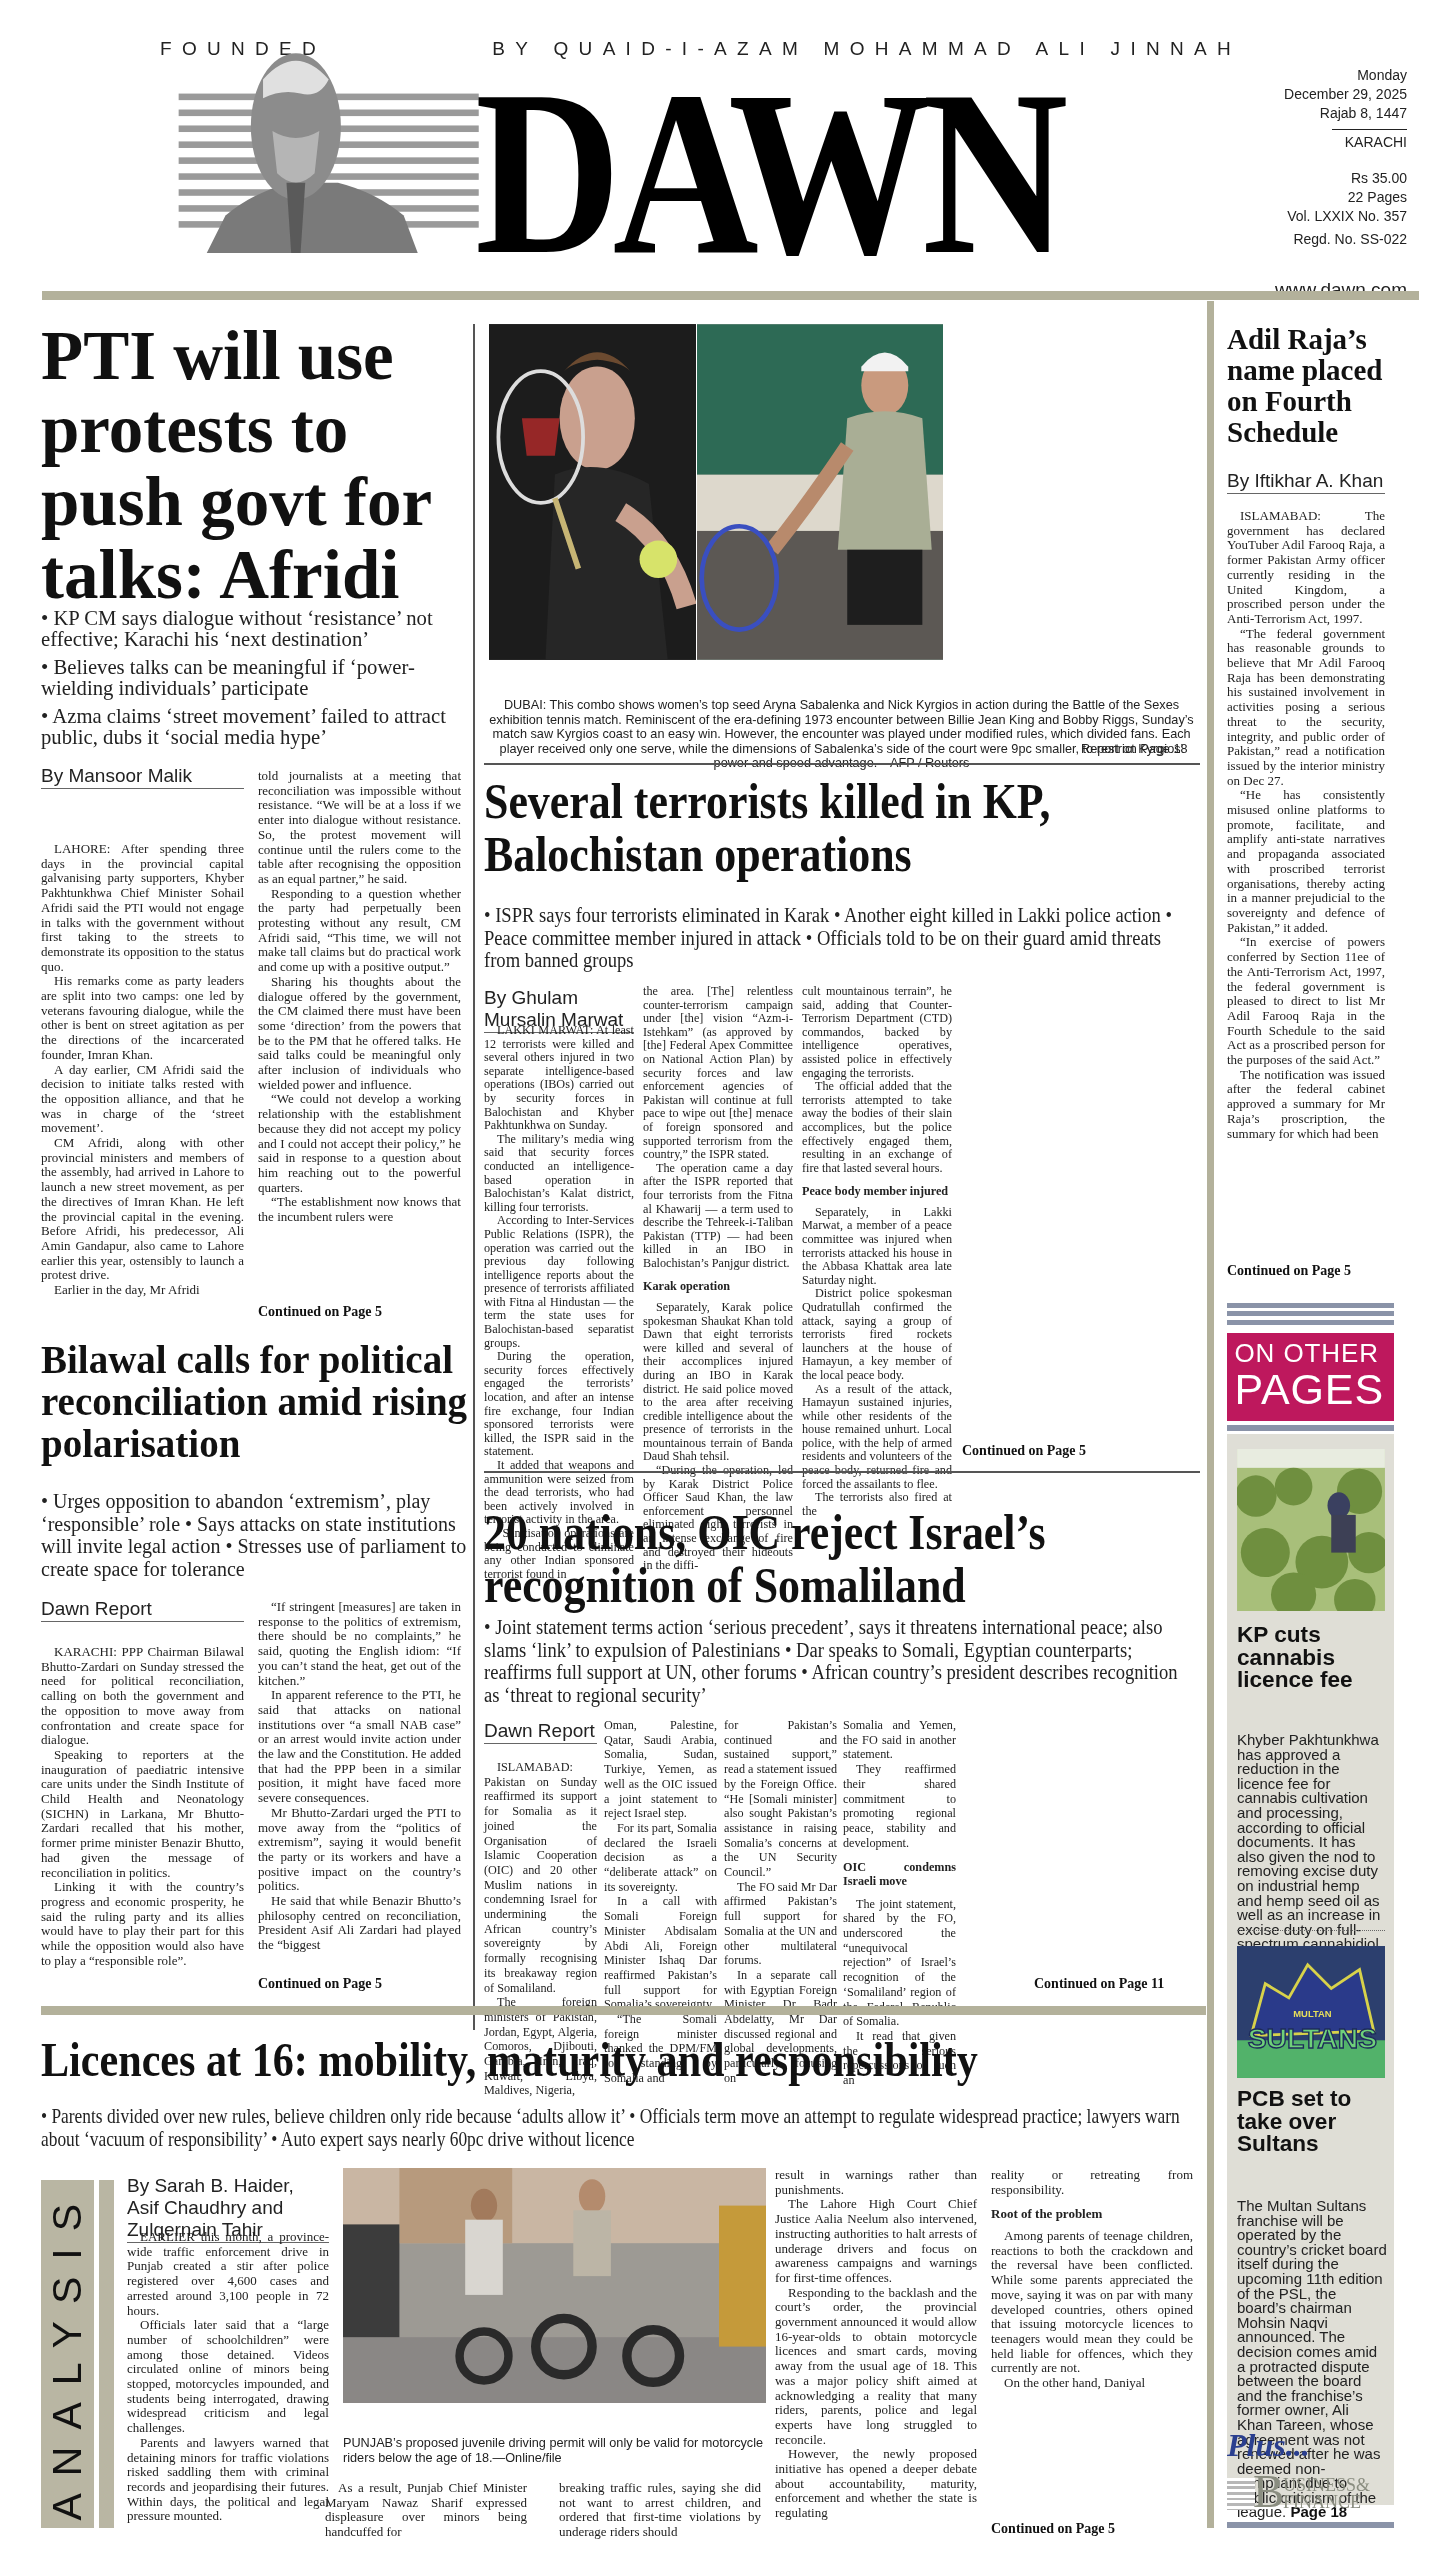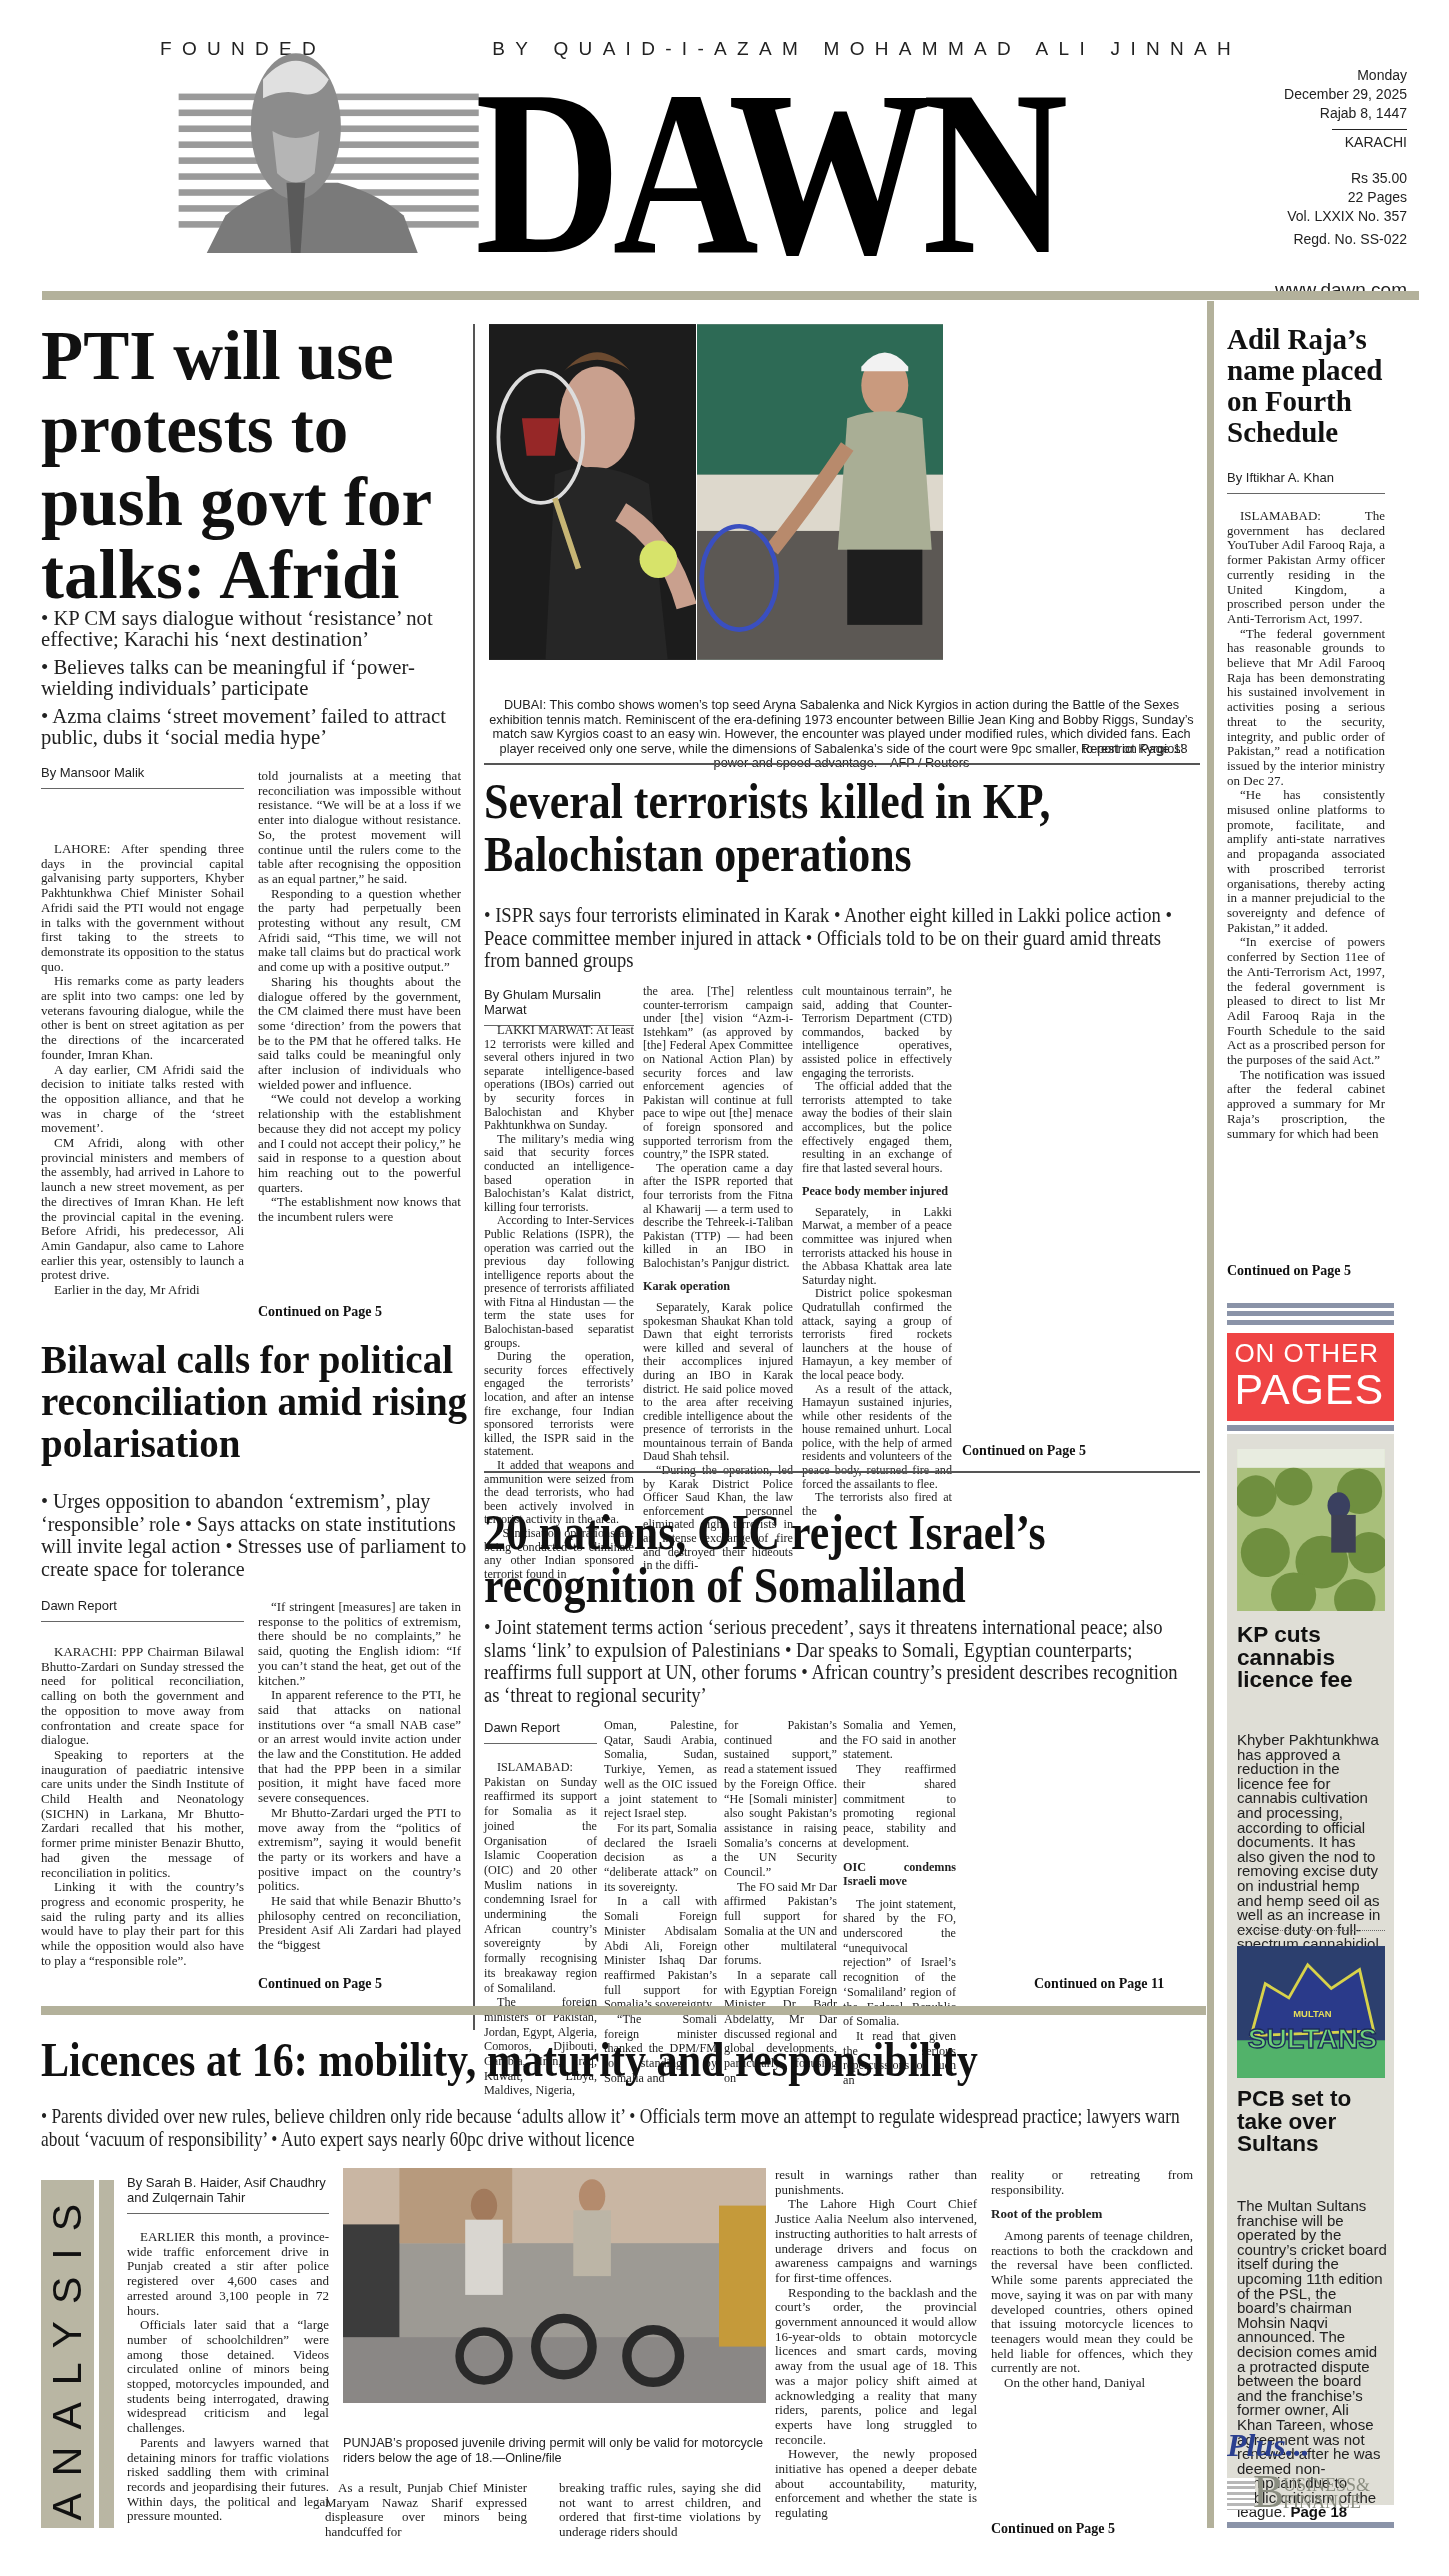--- a/index.html
+++ b/index.html
@@ -17,37 +17,37 @@
   .meta .url { font-size: 19px; margin-top: 31px; }
   .topbar { left: 42px; top: 291px; width: 1377px; height: 9.4px; background: #b3b19b; }
 
   
   .vrule { background: #555; width: 1.9px; }
   .tanrule { background: #b3b19b; width: 6.6px; }
 
   
   .hl { font-family: "Liberation Serif", serif; color: #111; line-height: 1.05; }
   .deck { font-family: "Liberation Serif", serif; color: #222; font-size: 21.6px; line-height: 22.6px; }
-  .byline { font-family: "Liberation Sans", sans-serif; font-size: 13px; color: #222; border-bottom: 1.9px solid #666; padding-bottom: 8px; }
+  .byline { font-family: "Liberation Sans", sans-serif; font-size: 19px; color: #222; border-bottom: 1.9px solid #666; padding-bottom: 1px; }
   .body { font-family: "Liberation Serif", serif; font-size: 13px; line-height: 14.7px; text-align: justify; color: #222; }
   .body p { text-indent: 13px; }
   .body p.sub { text-indent: 0; font-weight: bold; margin: 9.4px 0 7.5px; }
   .cont { font-family: "Liberation Serif", serif; font-weight: bold; font-size: 14px; color: #111; }
 
   .hrule { height: 1.9px; background: #555; }
   .tanbar { height: 9.4px; background: #b3b19b; }
 
   
   .photo { overflow: hidden; }
   .caption { font-family: "Liberation Sans", sans-serif; font-size: 12.7px; line-height: 14.6px; color: #222; }
 
   
   .oop-stripes { left: 1227px; top: 1303px; width: 167px; }
   .oop-stripes div { height: 4.7px; background: #8a93a8; margin-bottom: 3.8px; }
-  .oop-box { left: 1227px; top: 1333px; width: 167px; height: 88px; background: #ef4444; color: #fff; font-family: "Liberation Sans", sans-serif; padding: 5.6px 7.5px; }
+  .oop-box { left: 1227px; top: 1333px; width: 167px; height: 88px; background: #be185d; color: #fff; font-family: "Liberation Sans", sans-serif; padding: 5.6px 7.5px; }
   .oop-box .l1 { font-size: 26px; letter-spacing: 0.9px; line-height: 28px; font-weight: normal; }
   .oop-box .l2 { font-size: 43px; line-height: 45px; letter-spacing: 0.9px; }
   .oop-underbar { left: 1227px; top: 1425px; width: 167px; height: 5.6px; background: #8a93a8; }
   .oop-panel { left: 1227px; top: 1434px; width: 167px; height: 1071px; background: #dfded6; }
   .side-hl { font-family: "Liberation Sans", sans-serif; font-weight: bold; font-size: 22.6px; line-height: 22.6px; color: #111; }
   .side-body { font-family: "Liberation Sans", sans-serif; font-size: 15px; line-height: 14.6px; color: #222; margin-top: 32px; }
   .side-body b { color: #111; }
   .dots { border-top: 1.9px dotted #666; }
   .plus { font-family: "Liberation Serif", serif; font-style: italic; font-weight: bold; font-size: 32px; color: #2a3f8f; }
   .bf { font-family: "Liberation Serif", serif; color: #8a8d80; }

